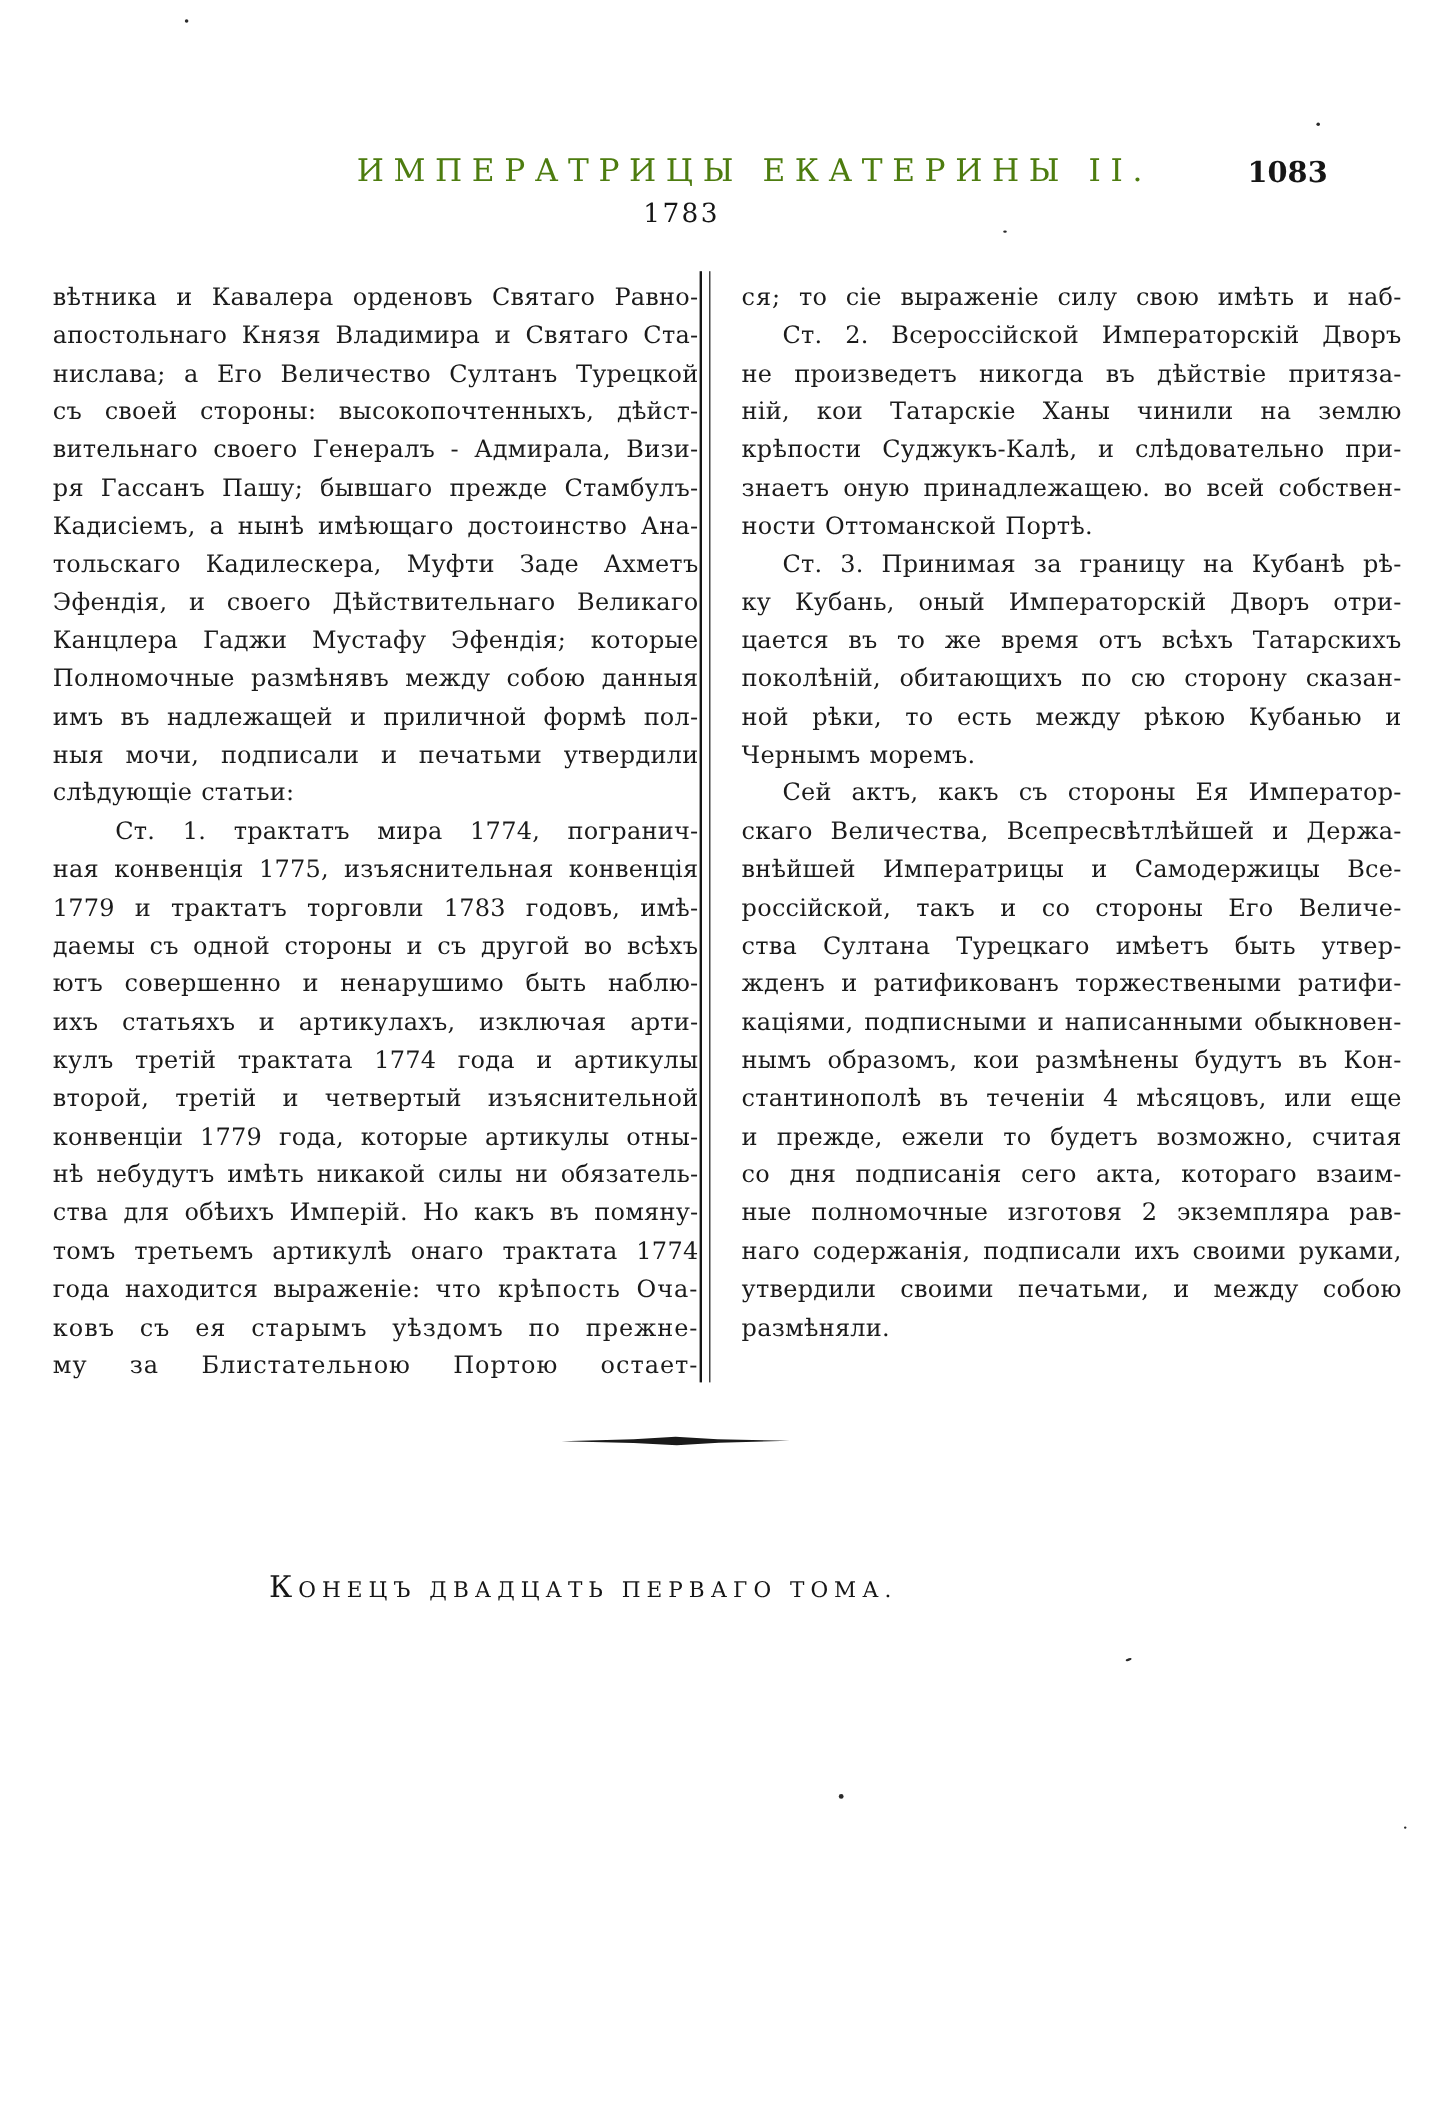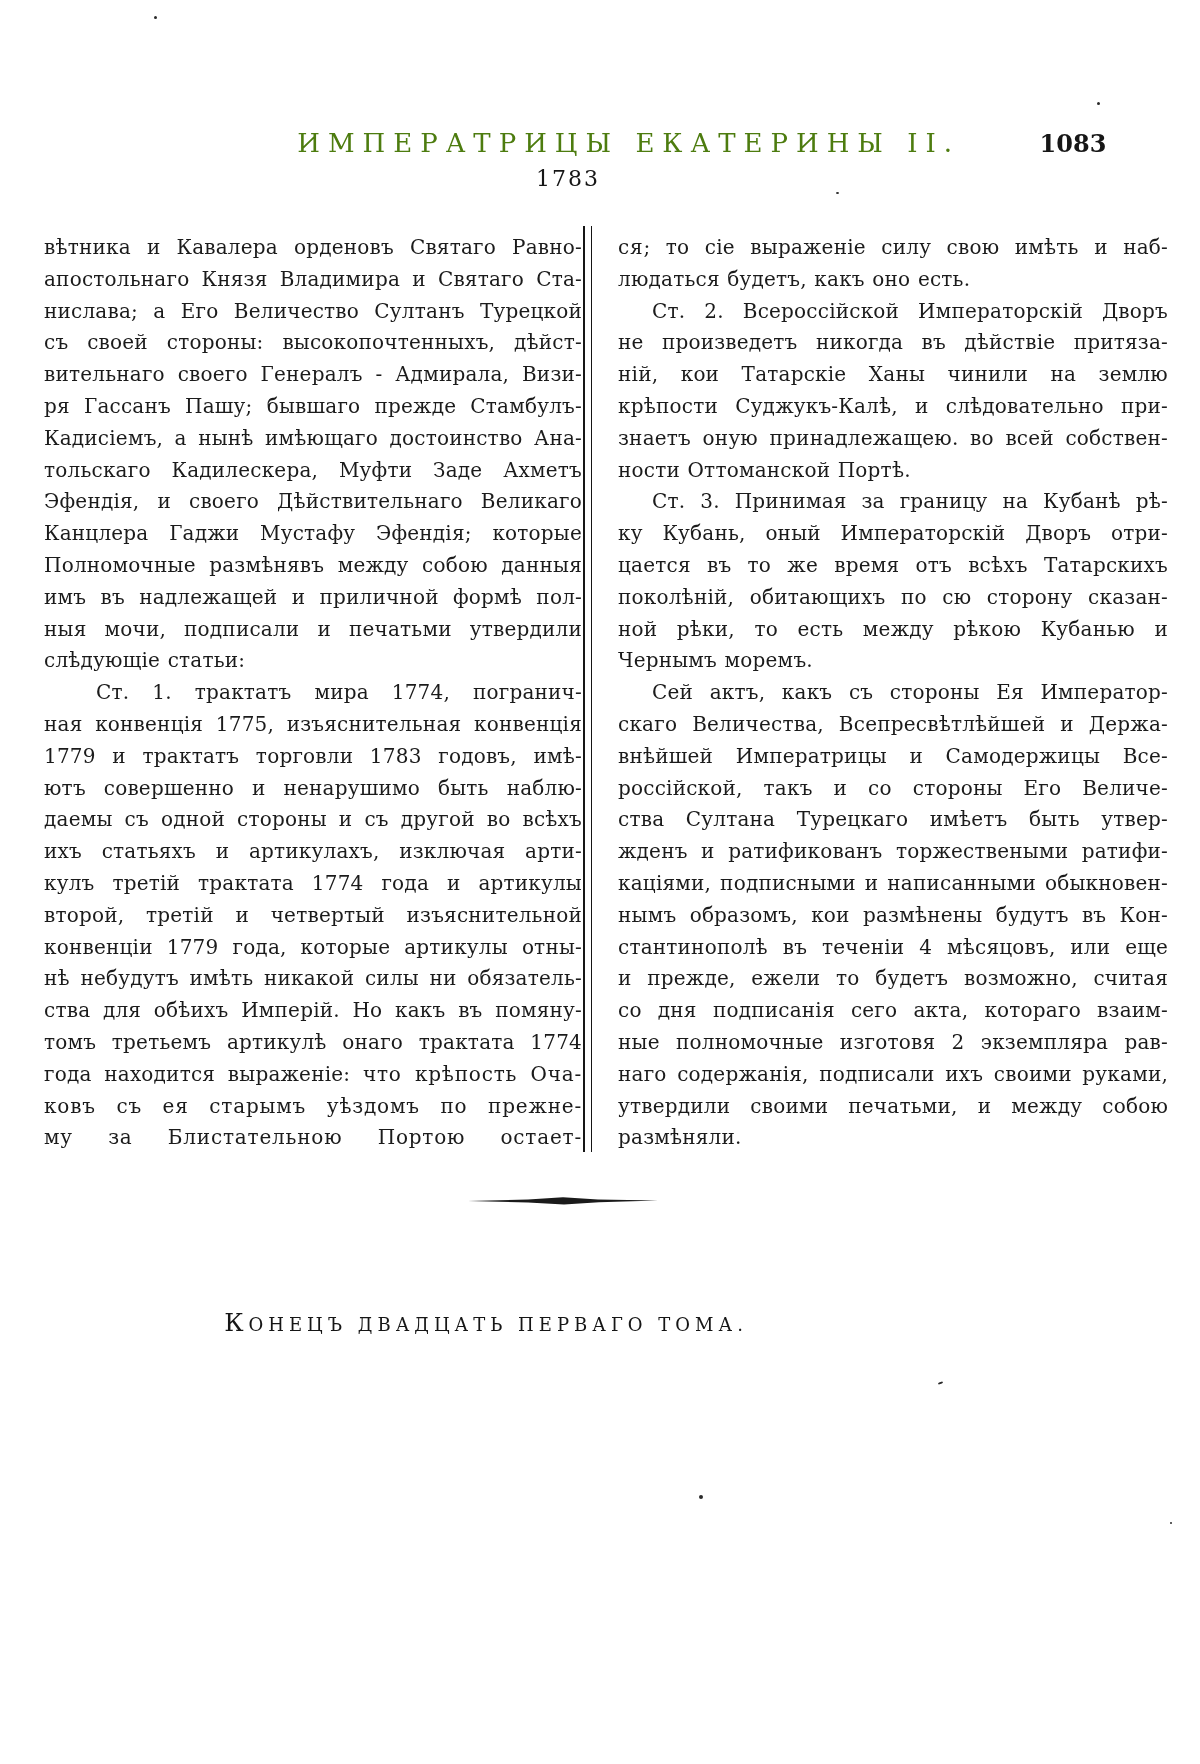--- a/index.html
+++ b/index.html
@@ -69,37 +69,36 @@
     <div class="line"><span>тольскаго Кадилескера, Муфти Заде Ахметъ</span></div>
     <div class="line"><span>Эфендія, и своего Дѣйствительнаго Великаго</span></div>
     <div class="line"><span>Канцлера Гаджи Мустафу Эфендія; которые</span></div>
     <div class="line"><span>Полномочные размѣнявъ между собою данныя</span></div>
     <div class="line"><span>имъ въ надлежащей и приличной формѣ пол-</span></div>
     <div class="line"><span>ныя мочи, подписали и печатьми утвердили</span></div>
     <div class="line end"><span>слѣдующіе статьи:</span></div>
     <div class="line indent"><span>Ст. 1. трактатъ мира 1774, погранич-</span></div>
     <div class="line"><span>ная конвенція 1775, изъяснительная конвенція</span></div>
     <div class="line"><span>1779 и трактатъ торговли 1783 годовъ, имѣ-</span></div>
+    <div class="line"><span>даемы съ одной стороны и съ другой во всѣхъ</span></div>
     <div class="line"><span>ютъ совершенно и ненарушимо быть наблю-</span></div>
-    <div class="line"><span>даемы съ одной стороны и съ другой во всѣхъ</span></div>
     <div class="line"><span>ихъ статьяхъ и артикулахъ, изключая арти-</span></div>
     <div class="line"><span>кулъ третій трактата 1774 года и артикулы</span></div>
     <div class="line"><span>второй, третій и четвертый изъяснительной</span></div>
     <div class="line"><span>конвенціи 1779 года, которые артикулы отны-</span></div>
     <div class="line"><span>нѣ небудутъ имѣть никакой силы ни обязатель-</span></div>
     <div class="line"><span>ства для обѣихъ Имперій. Но какъ въ помяну-</span></div>
     <div class="line"><span>томъ третьемъ артикулѣ онаго трактата 1774</span></div>
     <div class="line"><span>года находится выраженіе: </span><span class="it">что крѣпость Оча-</span></div>
     <div class="line"><span class="it">ковъ съ ея старымъ уѣздомъ по прежне-</span></div>
     <div class="line"><span class="it">му за Блистательною Портою остает-</span></div>
   </div>
 <div class="col-divider"></div>
 <div class="column right">
     <div class="line"><span class="it">ся</span><span>; то сіе выраженіе силу свою имѣть и наб-</span></div>
-    <div class="line end"><span>людаться будетъ, какъ оно есть.</span></div>
     <div class="line indent"><span>Ст. 2. Всероссійской Императорскій Дворъ</span></div>
     <div class="line"><span>не произведетъ никогда въ дѣйствіе притяза-</span></div>
     <div class="line"><span>ній, кои Татарскіе Ханы чинили на землю</span></div>
     <div class="line"><span>крѣпости Суджукъ-Калѣ, и слѣдовательно при-</span></div>
     <div class="line"><span>знаетъ оную принадлежащею. во всей собствен-</span></div>
     <div class="line end"><span>ности Оттоманской Портѣ.</span></div>
     <div class="line indent"><span>Ст. 3. Принимая за границу на Кубанѣ рѣ-</span></div>
     <div class="line"><span>ку Кубань, оный Императорскій Дворъ отри-</span></div>
     <div class="line"><span>цается въ то же время отъ всѣхъ Татарскихъ</span></div>
     <div class="line"><span>поколѣній, обитающихъ по сю сторону сказан-</span></div>

